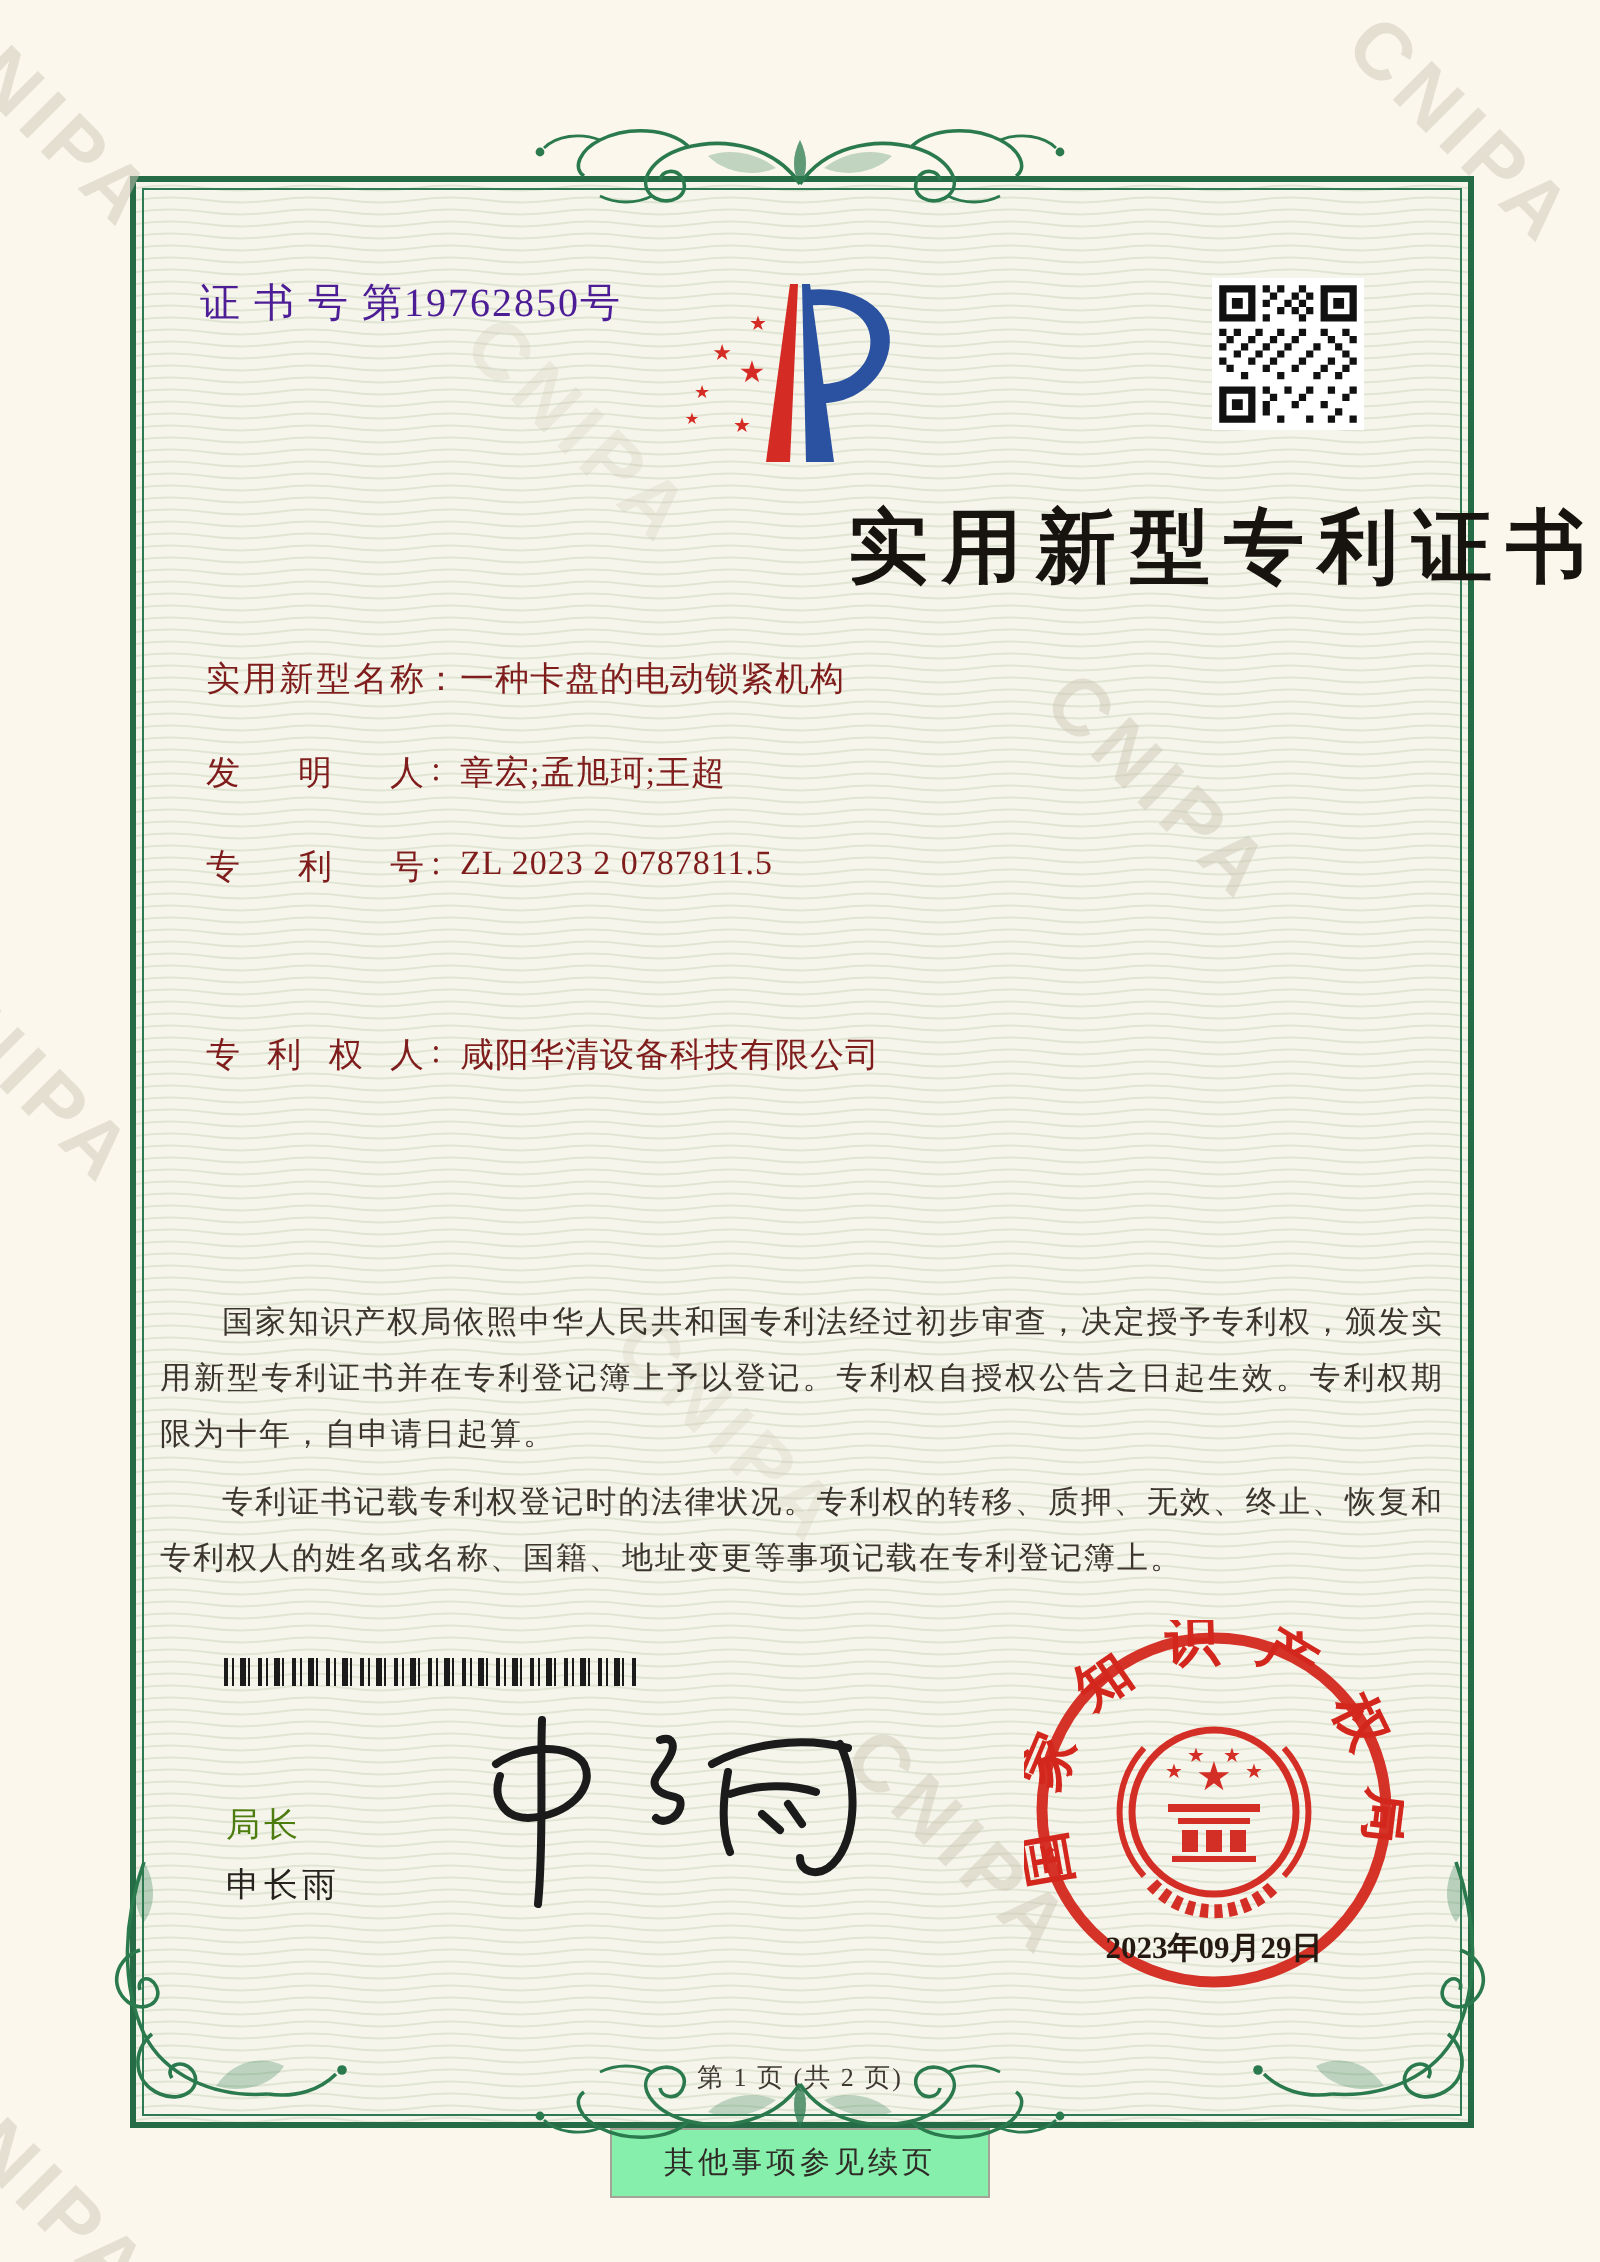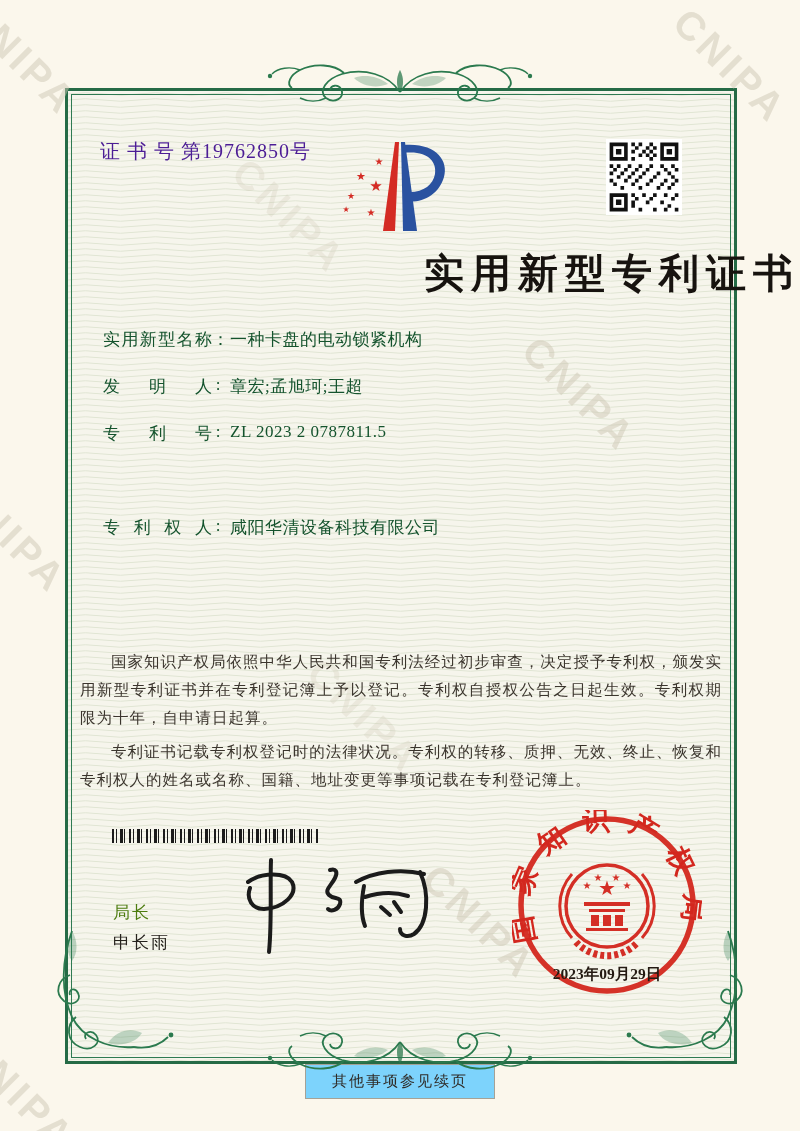--- a/index.html
+++ b/index.html
@@ -28,21 +28,21 @@
   }
   .frame svg.guill{position:absolute;inset:0;width:100%;height:100%;}
   .ornament{position:absolute;z-index:3;}
   
   .content{position:absolute;inset:0;z-index:2;}
   .cert-no{position:absolute;left:100px;top:138px;font-size:20px;letter-spacing:1px;color:#4c1d95;}
   .title{
     position:absolute;left:0;top:246px;width:800px;text-align:right;
     font-size:40px;font-weight:700;letter-spacing:7px;color:#17130f;
   }
-  .row{position:absolute;left:103px;font-size:17px;color:#14532d;white-space:nowrap;}
+  .row{position:absolute;left:103px;font-size:17px;color:#7f1d1d;white-space:nowrap;}
   .row .lbl{display:inline-block;width:109px;text-align:justify;text-align-last:justify;vertical-align:top;}
   .row .col{display:inline-block;width:12px;text-align:center;vertical-align:top;}
   .row .val{display:inline-block;margin-left:6px;vertical-align:top;letter-spacing:.5px;}
   .row .val.wrap{white-space:normal;width:480px;line-height:27px;}
   .pair2{position:absolute;left:400px;top:0;}
   .pair2 .lbl{width:95px;}
   .decree{
     position:absolute;left:80px;top:648px;width:642px;
     font-size:15.5px;line-height:28px;letter-spacing:1px;color:#3b352d;text-align:justify;
   }
@@ -54,21 +54,21 @@
       #1b1b1b 4px 5px,transparent 5px 8px,
       #1b1b1b 8px 11px,transparent 11px 12px,
       #1b1b1b 12px 13px,transparent 13px 17px);
   }
   .officer-title{position:absolute;left:113px;top:901px;font-size:17px;color:#4d7c0f;letter-spacing:2px;}
   .officer-name{position:absolute;left:113px;top:931px;font-size:17px;color:#26221d;letter-spacing:2px;}
   .page-num{position:absolute;left:0;top:1030px;width:800px;text-align:center;font-size:13px;color:#3d3830;letter-spacing:1px;}
   .cont-note{
     position:absolute;left:50%;top:1064px;transform:translateX(-50%);
     border:1px solid #a5a296;padding:7px 26px;font-size:15px;letter-spacing:2px;color:#2f2b26;
-    background:#7dd3fc;
+    background:#86efac;
   }
   .qr-box{position:absolute;left:606px;top:139px;width:76px;height:76px;background:#fff;}
   .seal-wrap{position:absolute;left:512px;top:810px;width:190px;height:190px;z-index:4;}
   .sig-wrap{position:absolute;left:228px;top:852px;width:210px;height:105px;z-index:4;}
   .logo-wrap{position:absolute;left:333px;top:138px;width:124px;height:100px;}
 </style>
 </head>
 <body>
 
 <div class="frame">
@@ -237,15 +237,16 @@
         <rect x="77" y="99" width="36" height="3" stroke="none"></rect>
         <rect x="79" y="105" width="8" height="11" stroke="none"></rect>
         <rect x="91" y="105" width="8" height="11" stroke="none"></rect>
         <rect x="103" y="105" width="8" height="11" stroke="none"></rect>
         <rect x="74" y="118" width="42" height="3" stroke="none"></rect>
       </g>
       <text x="95" y="169" text-anchor="middle" font-size="15.5" font-weight="bold" fill="#241a12" font-family="'Liberation Serif',serif">2023年09月29日</text>
     </svg>
   </div>
 
+  <div class="page-num">第 1 页 (共 2 页)</div>
   <div class="cont-note">其他事项参见续页</div>
 
 </div>
 
 </body></html>

